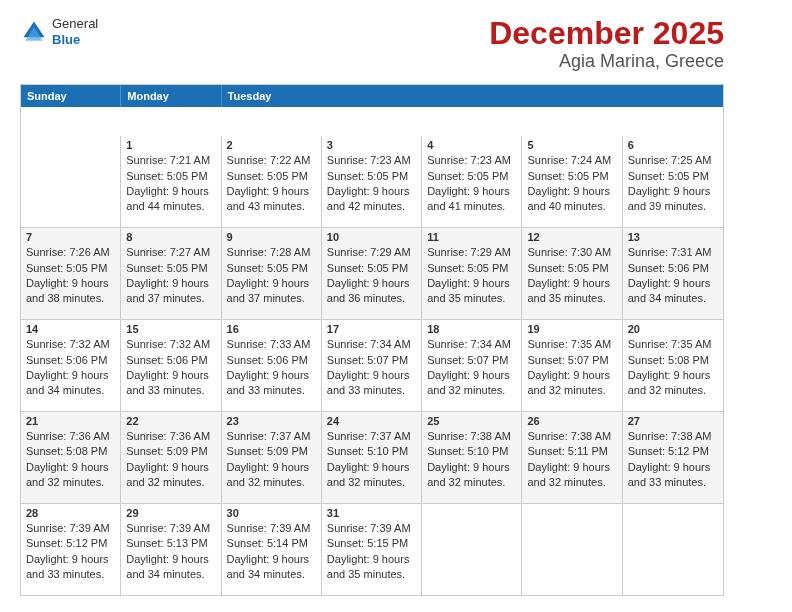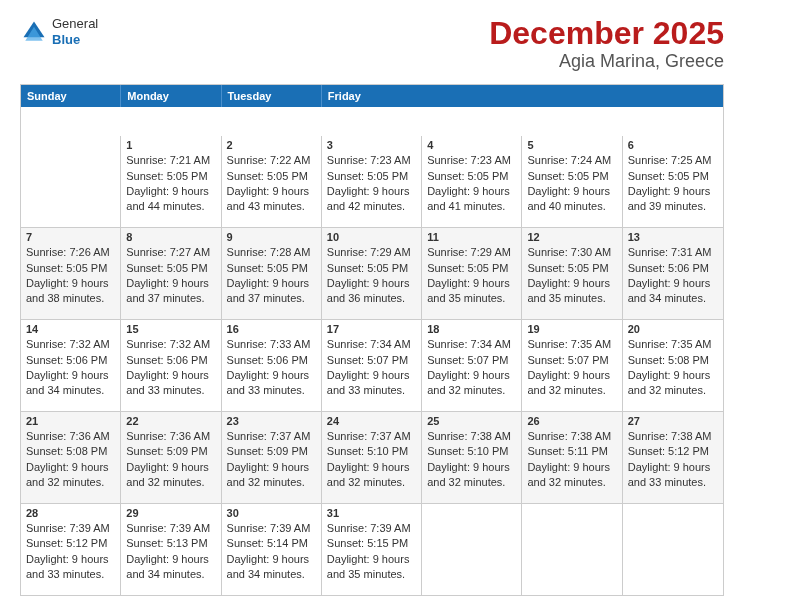--- a/index.html
+++ b/index.html
@@ -129,21 +129,20 @@
       <div class="month-title">December 2025</div>
       <div class="location">Agia Marina, Greece</div>
     </div>
   </div>
 
   <div class="calendar">
     <div class="cal-header">
     <div class="cal-header-cell">Sunday</div>
         <div class="cal-header-cell">Monday</div>
         <div class="cal-header-cell">Tuesday</div>
-        <div class="cal-header-cell">Friday</div>
       </div>
     <div class="cal-body">
     <div class="cal-row">
           <div class="cal-cell"></div>
           <div class="cal-cell">
             <span class="day-num">1</span>
             <div class="cell-text">Sunrise: 7:21 AM<br>Sunset: 5:05 PM<br>Daylight: 9 hours<br>and 44 minutes.</div>
           </div>
           <div class="cal-cell">
             <span class="day-num">2</span>

